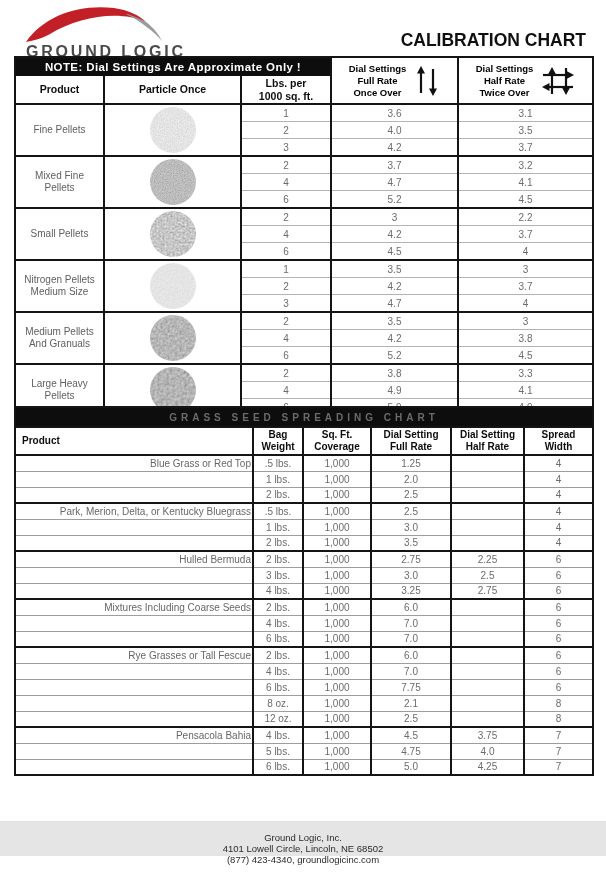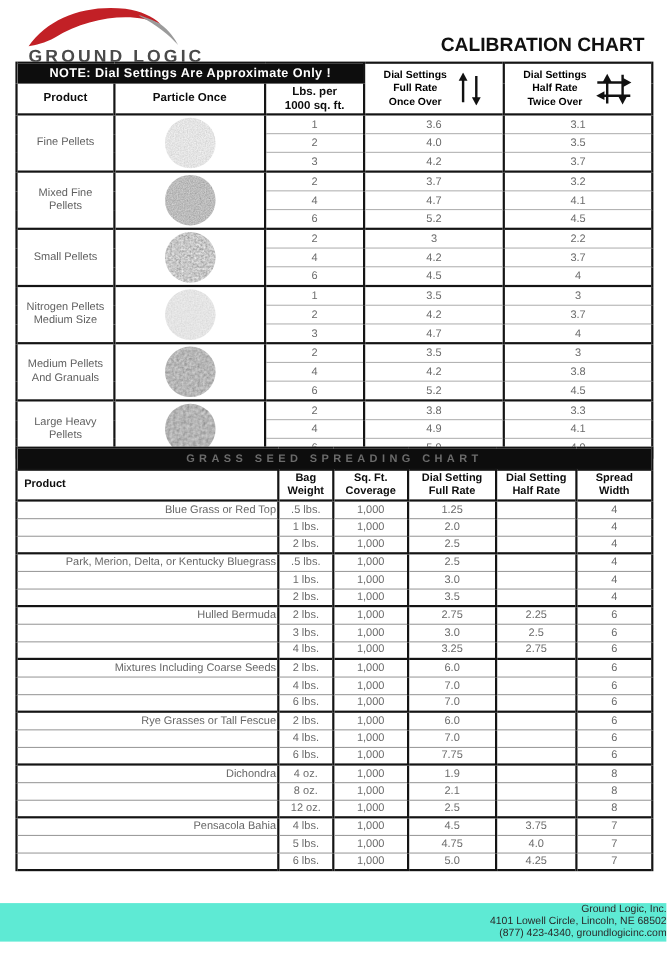--- a/index.html
+++ b/index.html
@@ -54,23 +54,23 @@
     letter-spacing:4px;text-align:center;height:20px;border-top:none !important;
   }
   #seed-table tr.colhdr td{height:28px;}
   #seed-table tr.colhdr td.left{text-align:left;padding-left:6px;}
   #seed-table tr.data-row{height:16px;}
   #seed-table td{font-size:10px;color:#6b6b6b;text-align:center;}
   #seed-table td.seed-product{text-align:right;padding-left:6px;color:#676767;}
 
   
   .footer{
-    position:absolute;left:0;top:821px;width:606px;height:35px;background:#5eead4;
-    color:#2a2a2a;font-size:9.5px;line-height:11px;text-align:right;
-    padding-top:0;box-sizing:border-box;
+    position:absolute;left:0;top:821px;width:606px;height:35px;background:#e5e5e5;
+    color:#2a2a2a;font-size:9.5px;line-height:11px;text-align:center;
+    padding-top:11px;box-sizing:border-box;
   }
   .hidden-defs{position:absolute;width:0;height:0;}
 </style>
 </head>
 <body>
 
 <svg class="hidden-defs" aria-hidden="true">
   <defs>
     <clipPath id="pclip">
         <circle cx="24" cy="24" r="23"></circle>
@@ -488,28 +488,20 @@
           <td>6</td>
         </tr>
         <tr class="data-row sub">
           <td class="seed-product"></td>
           <td>6 lbs.</td>
           <td>1,000</td>
           <td>7.75</td>
           <td></td>
           <td>6</td>
         </tr>
-        <tr class="data-row group-start">
-          <td class="seed-product">Dichondra</td>
-          <td>4 oz.</td>
-          <td>1,000</td>
-          <td>1.9</td>
-          <td></td>
-          <td>8</td>
-        </tr>
         <tr class="data-row sub">
           <td class="seed-product"></td>
           <td>8 oz.</td>
           <td>1,000</td>
           <td>2.1</td>
           <td></td>
           <td>8</td>
         </tr>
         <tr class="data-row sub">
           <td class="seed-product"></td>

